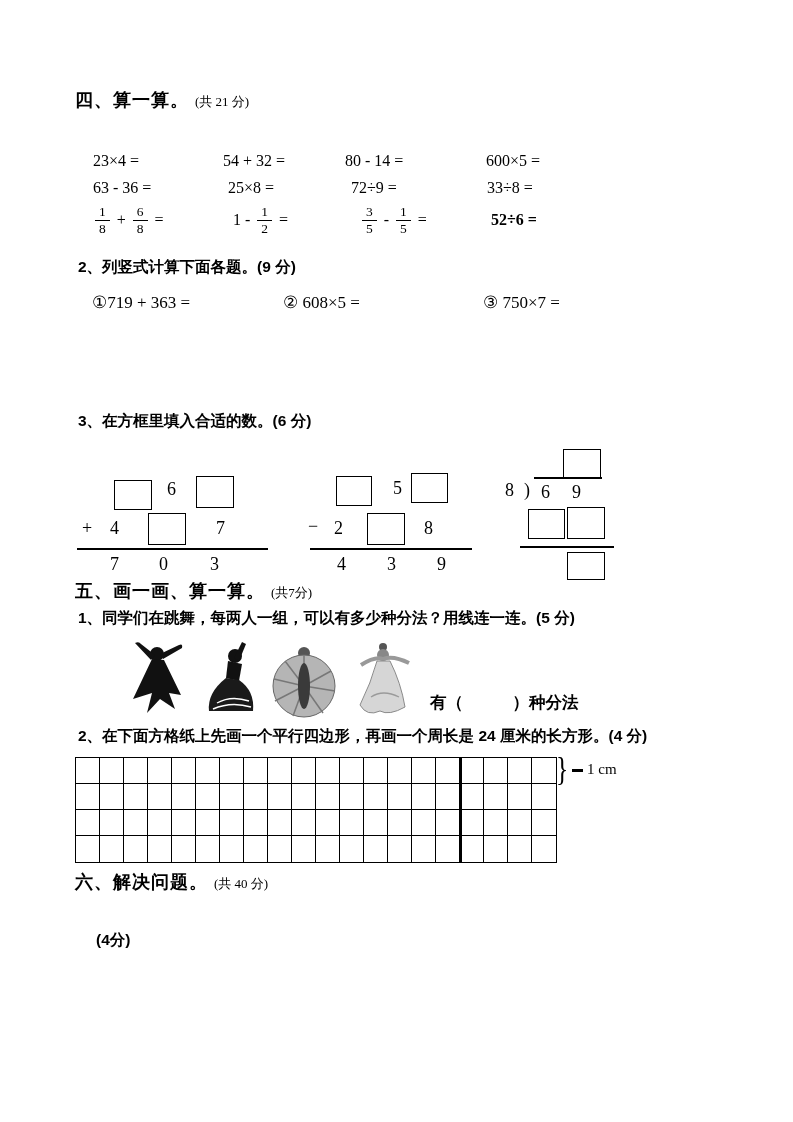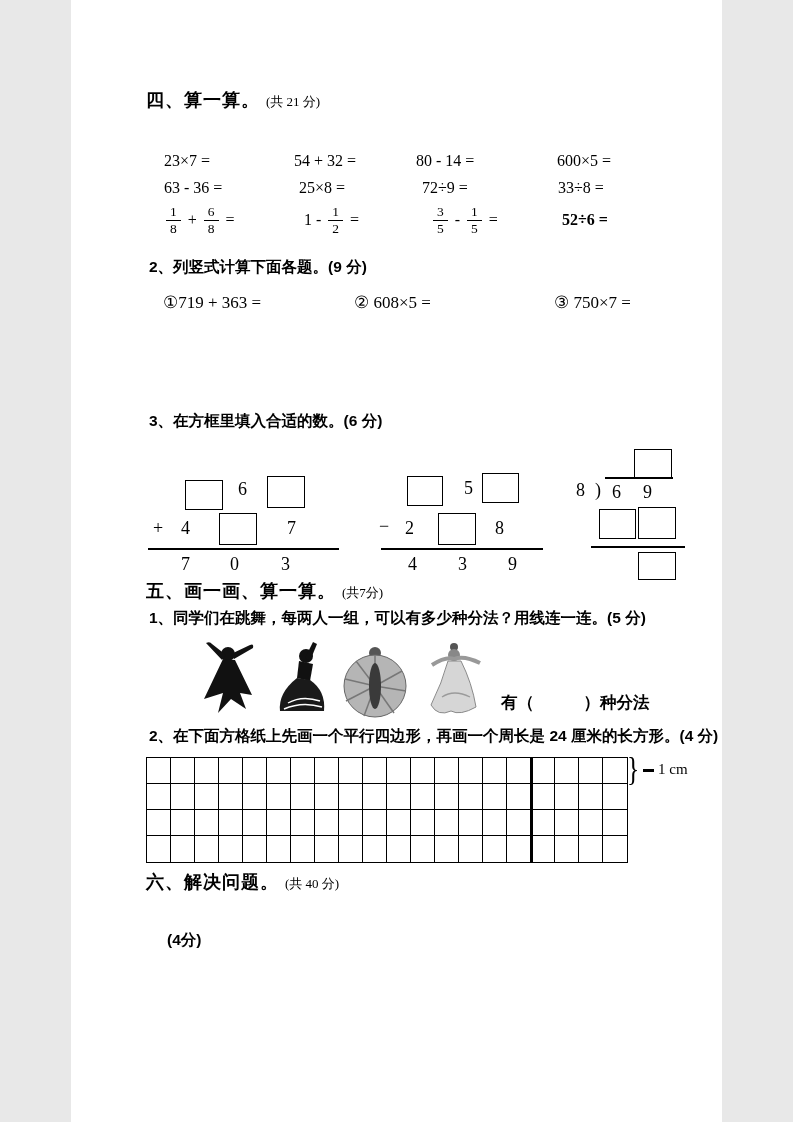--- a/index.html
+++ b/index.html
@@ -1,17 +1,17 @@
 <!DOCTYPE html>
 <html><head>
 <meta charset="utf-8">
 <style>
   html,body{margin:0;padding:0;background:#e8e8e8;}
   .page{
-    position:relative;width:651px;height:1122px;margin:0 auto;
+    position:relative;width:793px;height:1122px;margin:0 auto;
     background:#ffffff;color:#000;overflow:hidden;
     font-family:"Liberation Sans",sans-serif;
   }
   .abs{position:absolute;white-space:nowrap;}
   .sec-title{font-weight:bold;font-size:18px;letter-spacing:1px;}
   .sec-note{font-weight:normal;font-size:13px;letter-spacing:0;font-family:"Liberation Serif",serif;}
   .q-label{font-weight:bold;font-size:15.5px;}
   .math{font-family:"Liberation Serif",serif;font-size:16px;}
   .bignum{font-family:"Liberation Serif",serif;font-size:18px;}
   .abox{position:absolute;border:1.6px solid #000;background:#fff;}
@@ -35,21 +35,21 @@
 <body>
 
 <div class="page">
 
   <div class="abs sec-title" style="left:75px;top:88px">
     <span>四、算一算。</span>
     <span class="sec-note">(共 21 分)</span>
   </div>
 
 
-  <span class="abs math" style="left:93px;top:152px">23×7 =</span>
+  <span class="abs math" style="left:93px;top:152px">23×4 =</span>
   <span class="abs math" style="left:223px;top:152px">54 + 32 =</span>
   <span class="abs math" style="left:345px;top:152px">80 - 14 =</span>
   <span class="abs math" style="left:486px;top:152px">600×5 =</span>
 
   <span class="abs math" style="left:93px;top:179px">63 - 36 =</span>
   <span class="abs math" style="left:228px;top:179px">25×8 =</span>
   <span class="abs math" style="left:351px;top:179px">72÷9 =</span>
   <span class="abs math" style="left:487px;top:179px">33÷8 =</span>
 
   <span class="abs fcell math" style="left:95px;top:197px">

